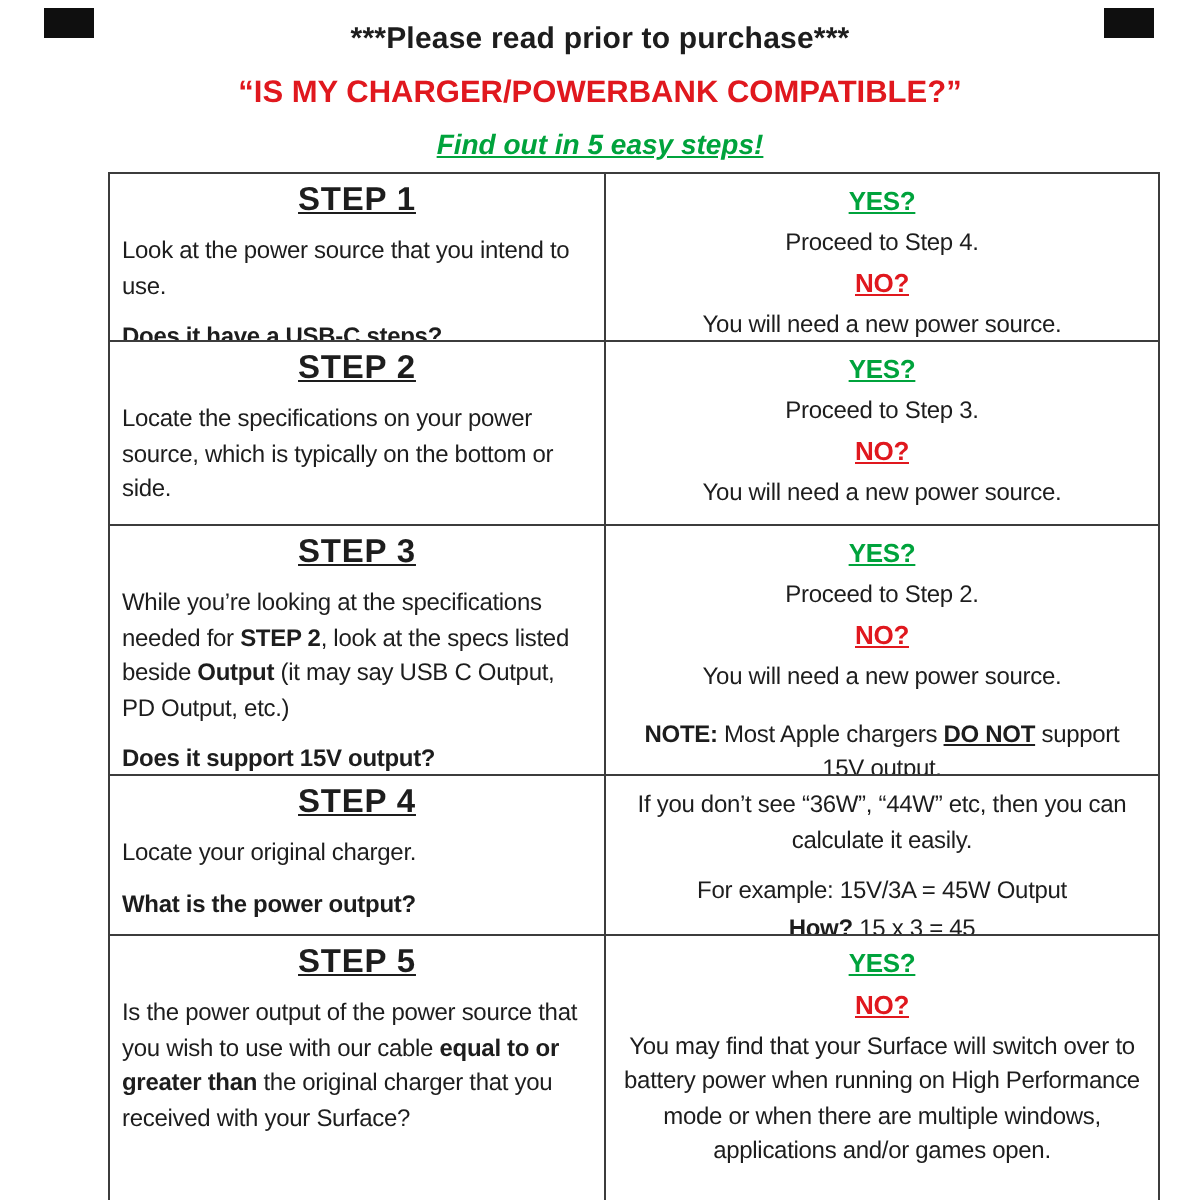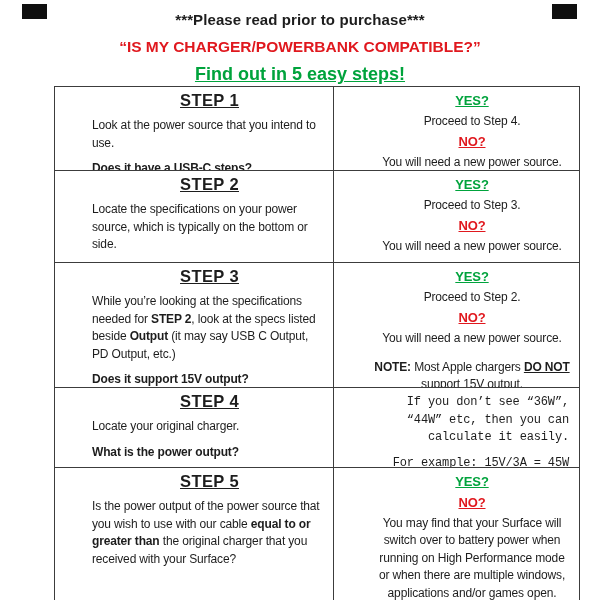--- a/index.html
+++ b/index.html
@@ -10,33 +10,33 @@
   .canvas{
     position:relative; width:588px; height:600px; background:#ffffff; overflow:hidden;
     font-family:"Liberation Sans", sans-serif; color:var(--ink);
   }
   .corner-mark{position:absolute; top:4px; width:25px; height:15px; background:var(--mark);}
   .corner-mark.left{left:22px;}
   .corner-mark.right{right:11px;}
   header{position:absolute; top:0; left:0; width:600px; text-align:center;}
   .h1{margin-top:11px; font-size:15px; font-weight:bold; letter-spacing:.1px;}
   .h2{margin-top:10px; font-size:15.5px; font-weight:bold; color:var(--red);}
-  .h3{margin-top:8px; font-size:18px; font-weight:bold; color:var(--green); text-decoration:underline;}
+  .h3{margin-top:8px; font-size:14px; font-weight:bold; color:var(--green); text-decoration:underline;font-style:italic;}
   .table{
     position:absolute; left:54px; top:86px; right:8px; bottom:0;
     border:1.6px solid var(--border); border-bottom:none;
     display:flex; flex-direction:column;
   }
   .row{display:flex; border-bottom:1.5px solid var(--border); overflow:hidden;}
   .row:last-child{border-bottom:none;}
   .r1{height:84px;} .r2{height:92px;} .r3{height:125px;} .r4{height:80px;} .r5{flex:1;}
-  .cell{overflow:hidden;margin-left:31px;}
+  .cell{overflow:hidden;}
   .cell.left{width:248px; border-right:1.5px solid var(--border); padding:3px 6px 4px; text-align:left;}
   .cell.right{flex:1; padding:4px 8px; text-align:center;}
-  .cell.right.leftalign{text-align:right; padding:6px 10px;font-family:Liberation Mono, monospace;}
+  .cell.right.leftalign{text-align:center; padding:6px 10px;}
   .step-title{
     text-align:center; font-size:16.5px; font-weight:bold; text-decoration:underline;
     letter-spacing:.4px; margin:1px 0 7px;
   }
   .para{font-size:12px; line-height:1.46; letter-spacing:-0.15px; margin:0 0 8px;}
   .cell .para:last-child{margin-bottom:0;}
   .para.tight{margin-bottom:1px;}
   .yn{font-size:13px; font-weight:bold; margin:1px 0 2px;}
   .act{margin:0 0 3px;}
   .gap-top{margin-top:11px;}

